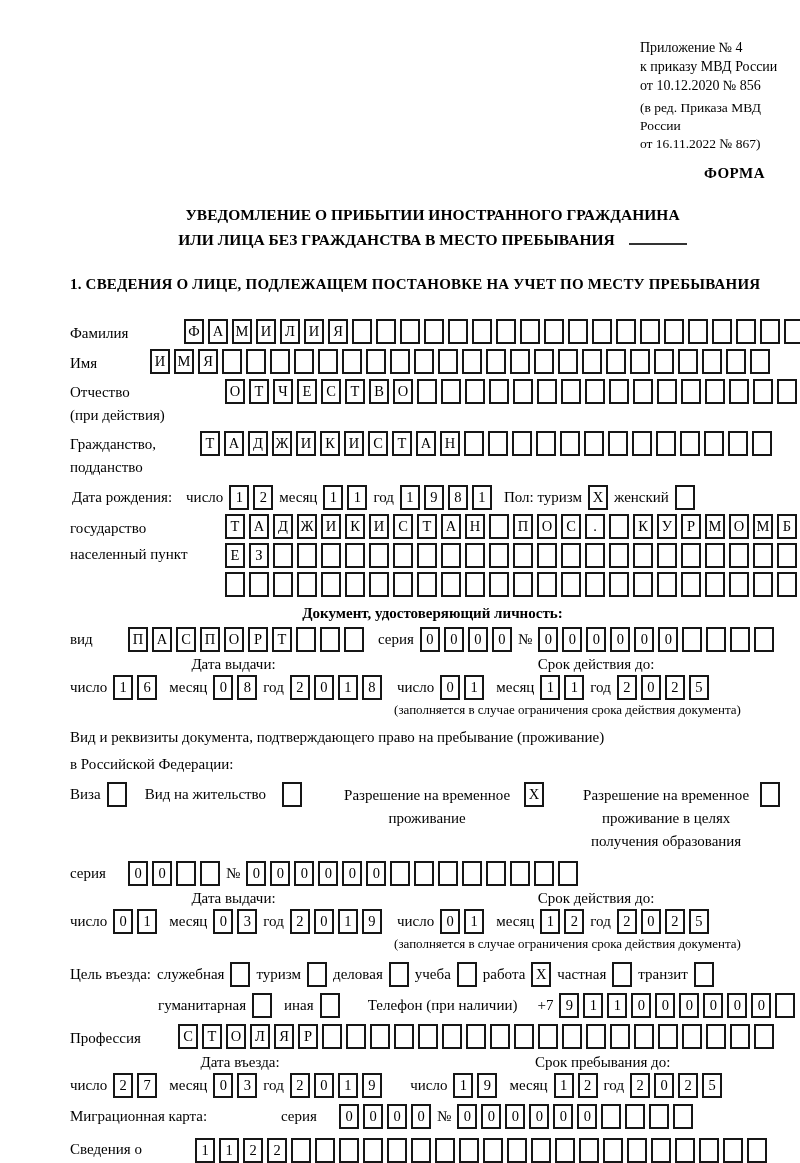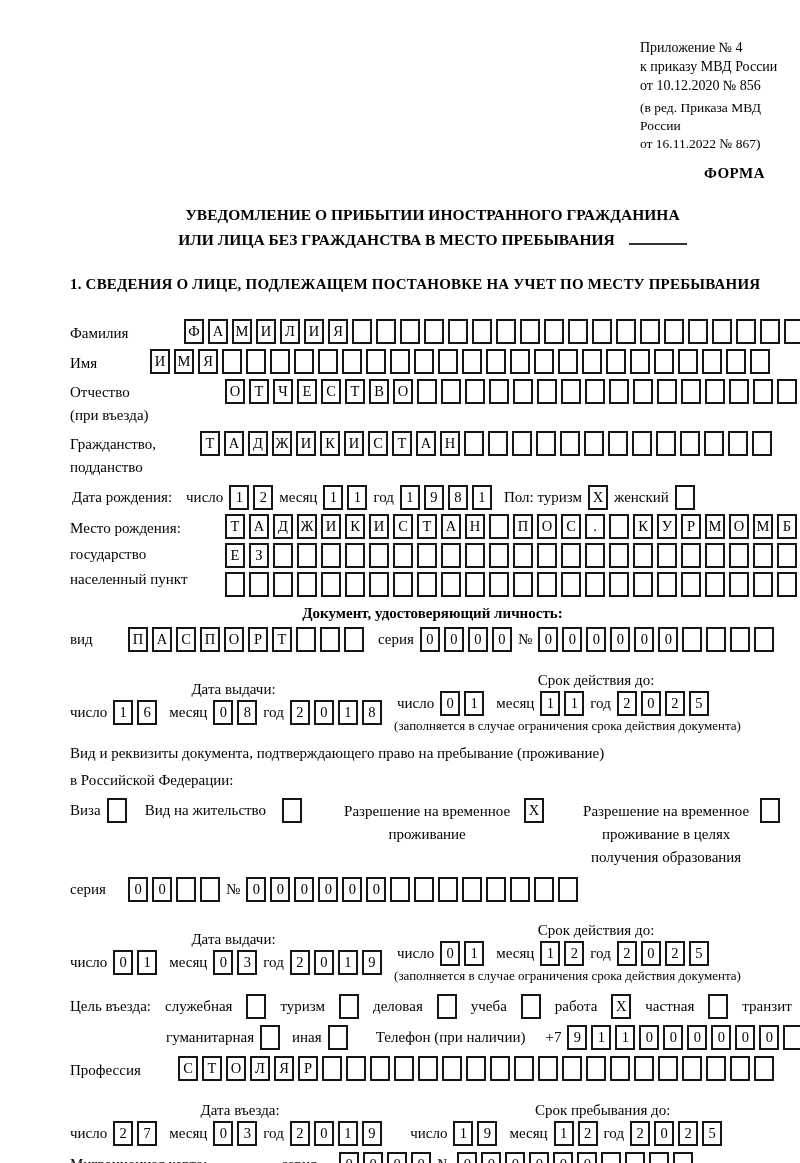--- a/index.html
+++ b/index.html
@@ -38,25 +38,25 @@
     flex:0 0 auto; width:20px; height:25px; margin-right:4px;
     border:2px solid #161616; background:#fff;
     text-align:center; font-size:14.5px; line-height:21px;
   }
   .cellcol .cells { margin-bottom:4px; }
 
   .dlbl { flex:0 0 auto; line-height:25px; margin:0 6px 0 2px; }
   .ml8 { margin-left:8px; } .ml10 { margin-left:10px; } .ml14 { margin-left:14px; }
   .ml16 { margin-left:32px; } .ml24 { margin-left:24px; }
 
-  .mt6 { margin-top:6px; } .mt8 { margin-top:8px; } .mt10 { margin-top:10px;gap:8px; } .mt26 { margin-top:26px;gap:34px; }
+  .mt6 { margin-top:6px; } .mt8 { margin-top:8px; } .mt10 { margin-top:10px; } .mt26 { margin-top:26px;gap:34px; }
 
   .dochead { text-align:center; font-weight:bold; margin:4px 0 5px 0; }
 
-  .datepair { display:flex; margin-top:20px;align-items:center; }
+  .datepair { display:flex; margin-top:4px; }
   .dc-left { width:352px; }
   .dc-right { width:398px; }
   .datehead { text-align:center; margin-bottom:2px; }
   .dateline { display:flex; align-items:center; }
   .datenote { font-size:13px; margin-top:2px; margin-left:-62px; width:465px; text-align:center; }
 
   .intro { line-height:27px; margin-top:6px; }
 
   .optlbl { text-align:center; line-height:23px; padding-top:2px; }
   .visa-row { margin-top:4px; margin-bottom:2px; }
@@ -146,21 +146,21 @@
         <span class="cell"></span>
         <span class="cell"></span>
         <span class="cell"></span>
         <span class="cell"></span>
       </div>
   </div>
 
   <div class="frow">
     <div class="lbl lbl2 w155">
       <div>Отчество</div>
-      <div>(при въезда)</div>
+      <div>(при действия)</div>
     </div>
     <div class="cells">
         <span class="cell">О</span>
         <span class="cell">Т</span>
         <span class="cell">Ч</span>
         <span class="cell">Е</span>
         <span class="cell">С</span>
         <span class="cell">Т</span>
         <span class="cell">В</span>
         <span class="cell">О</span>
@@ -240,21 +240,20 @@
         <span class="cell">X</span>
       </span>
     <span class="dlbl">женский</span>
     <span class="cells">
         <span class="cell"></span>
       </span>
   </div>
 
   <div class="frow">
     <div class="lbl w155" style="line-height:25.5px;">
-      <div>Место рождения:</div>
       <div>государство</div>
       <div>населенный пункт</div>
     </div>
     <div class="cellcol">
       <div class="cells">
           <span class="cell">Т</span>
           <span class="cell">А</span>
           <span class="cell">Д</span>
           <span class="cell">Ж</span>
           <span class="cell">И</span>
@@ -551,21 +550,21 @@
     <span class="cells">
         <span class="cell"></span>
       </span>
     <span class="dlbl">транзит</span>
     <span class="cells">
         <span class="cell"></span>
       </span>
   </div>
 
   <div class="frow vcenter mt6" style="margin-left:80px;">
-    <span class="dlbl" style="margin-left:16px;">гуманитарная</span>
+    <span class="dlbl" style="margin-left:8px;">гуманитарная</span>
     <span class="cells">
         <span class="cell"></span>
       </span>
     <span class="dlbl ml8">иная</span>
     <span class="cells">
         <span class="cell"></span>
       </span>
     <span class="dlbl ml24">Телефон (при наличии)</span>
     <span class="dlbl ml14">+7</span>
     <span class="cells">

